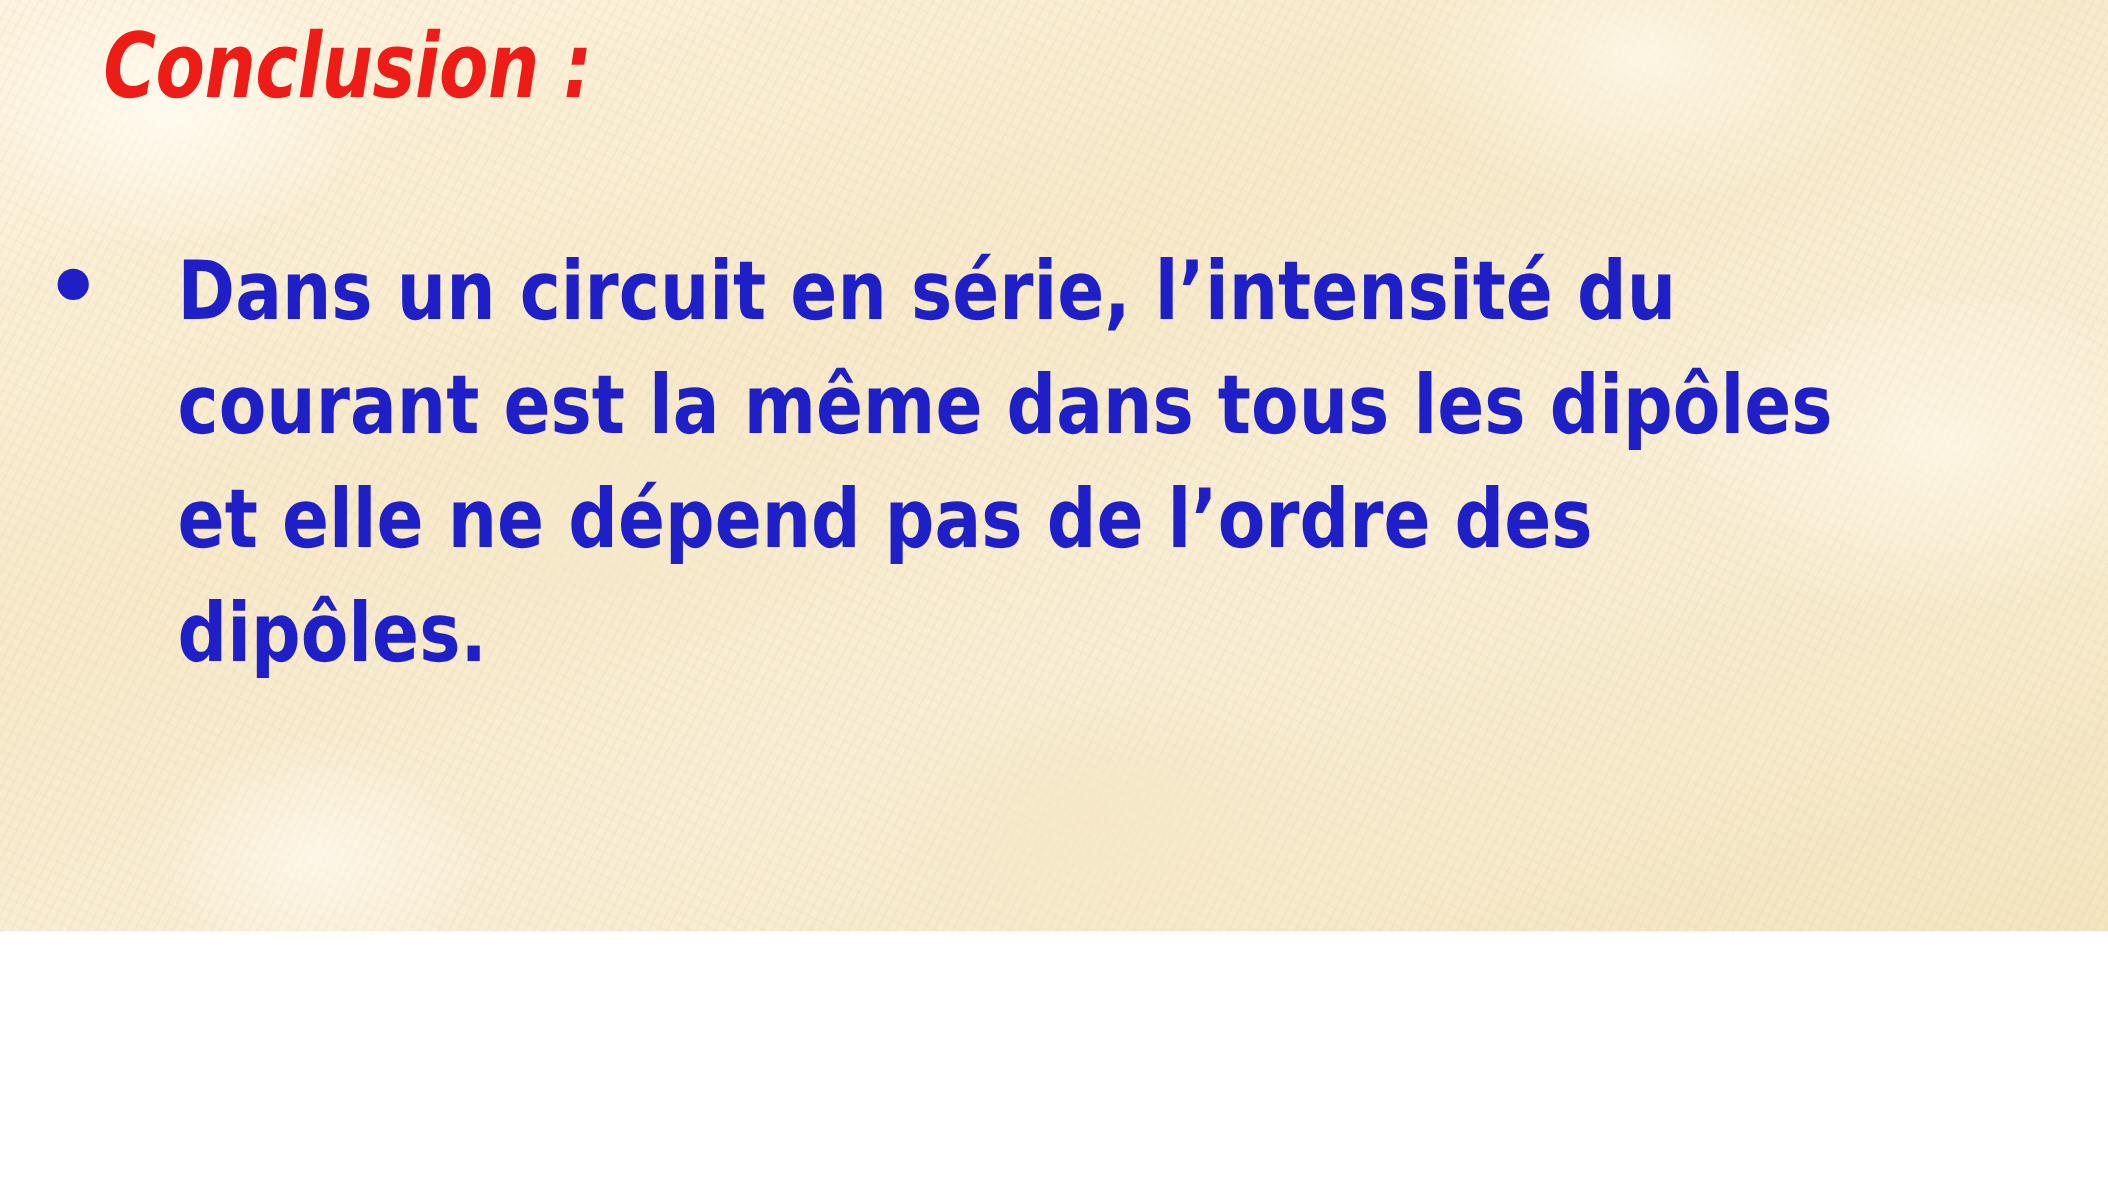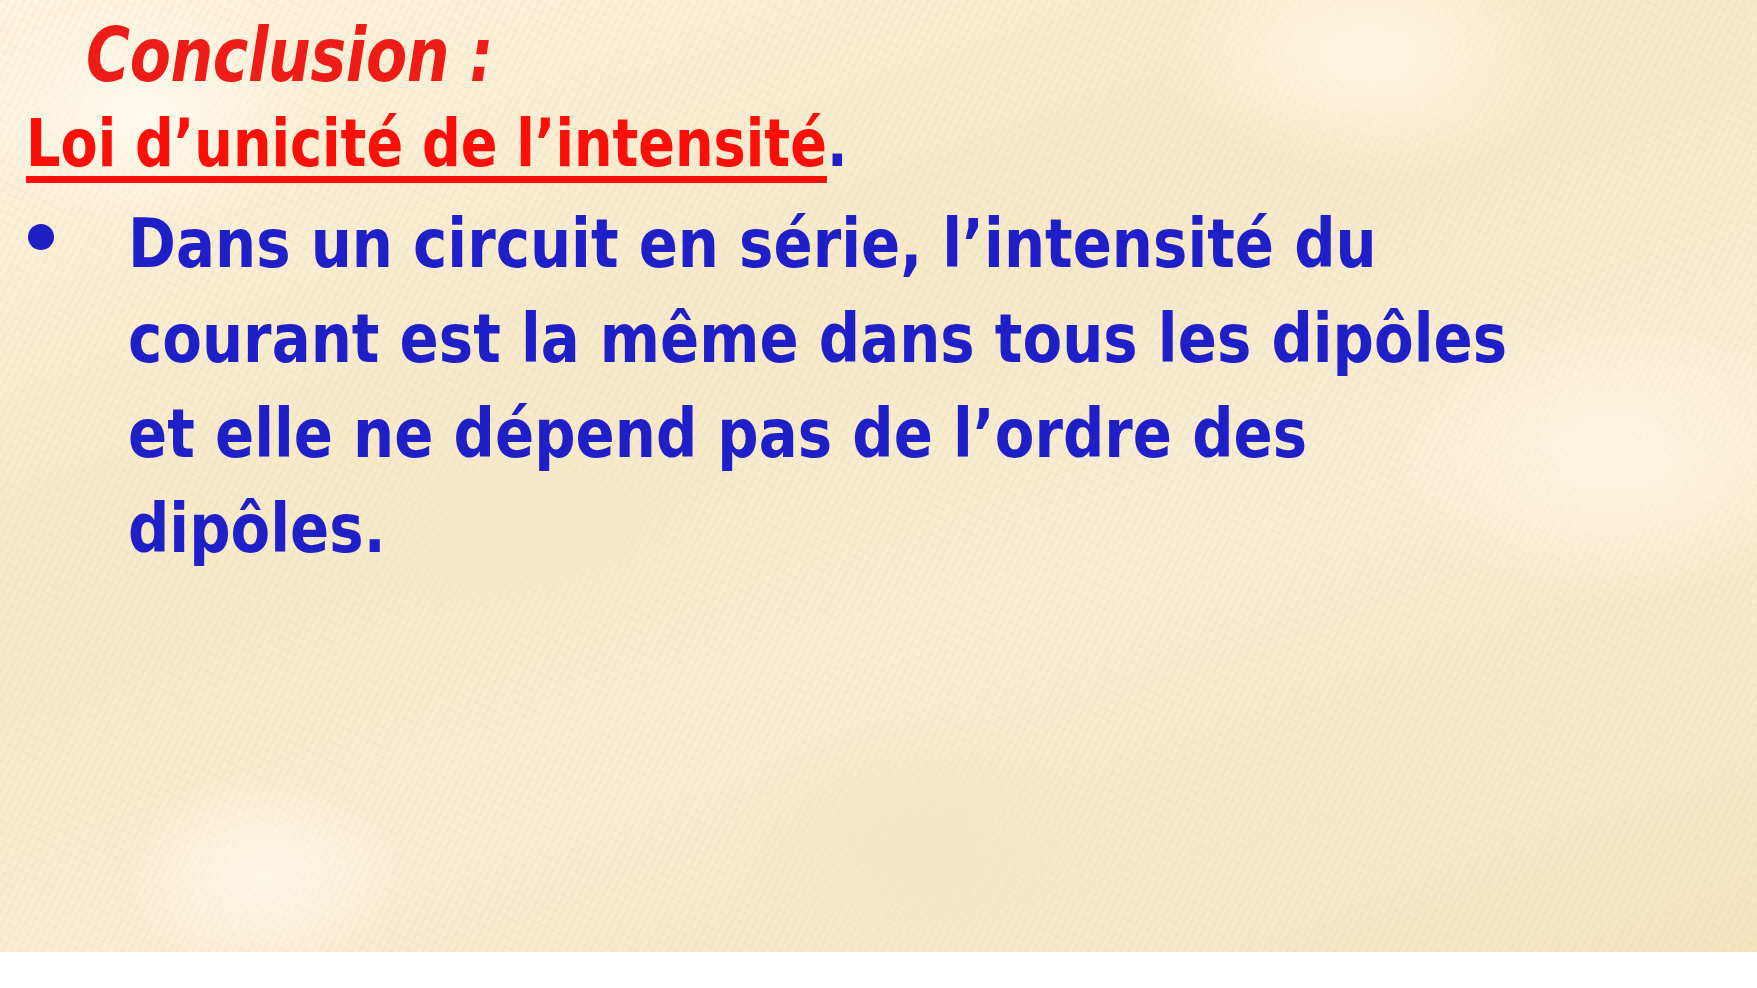--- a/index.html
+++ b/index.html
@@ -9,21 +9,21 @@
   body {
     width: 1757px;
     height: 988px;
     overflow: hidden;
     font-family: "Liberation Sans", sans-serif;
   }
 
   #slide {
     position: relative;
     width: 1757px;
-    height: 952px;
+    height: 776px;
     box-sizing: border-box;
     background-color: #f8ecd2;
     background-image:
       radial-gradient(ellipse 240px 160px at 8% 12%,  rgba(255,252,242,.85), rgba(255,252,242,0) 70%),
       radial-gradient(ellipse 300px 180px at 78% 6%,  rgba(255,250,236,.75), rgba(255,250,236,0) 70%),
       radial-gradient(ellipse 260px 170px at 30% 55%, rgba(246,233,201,.75), rgba(246,233,201,0) 72%),
       radial-gradient(ellipse 320px 200px at 92% 48%, rgba(255,249,233,.7),  rgba(255,249,233,0) 72%),
       radial-gradient(ellipse 280px 180px at 52% 88%, rgba(244,230,196,.7),  rgba(244,230,196,0) 72%),
       radial-gradient(ellipse 200px 140px at 15% 92%, rgba(255,251,240,.7),  rgba(255,251,240,0) 72%),
       repeating-linear-gradient(118deg, rgba(214,192,150,.10) 0 2px, rgba(255,255,255,0) 2px 7px),
@@ -90,20 +90,21 @@
   
   .body-block {
     position: absolute;
     left: 0;
     top: 196px;
     width: 1757px;
   }
   .bullet {
     position: relative;
     display: block;
+    margin-left: 20px;
   }
   .bullet-marker {
     position: absolute;
     left: 28px;
     width: 26px;
     height: 26px;
     border-radius: 50%;
     background: #1f1fc8;
   }
   .bullet-lines {
@@ -125,23 +126,20 @@
 </style>
 </head>
 <body>
 
 <div id="slide">
 
   <div class="title-row">
     <div class="title">Conclusion :</div>
   </div>
 
-  <div class="law-row">
-    <div class="law"><span class="u">Loi d’unicité de l’intensité</span><span class="dot-blue">.</span></div>
-  </div>
 
   <div class="body-block">
 
     <div class="bullet">
       <span class="bullet-marker" style="top:28px"></span>
       <div class="bullet-lines">
         <div class="line">Dans un circuit en série, l’intensité du</div>
         <div class="line">courant est la même dans tous les dipôles</div>
         <div class="line">et elle ne dépend pas de l’ordre des</div>
         <div class="line">dipôles.</div>

